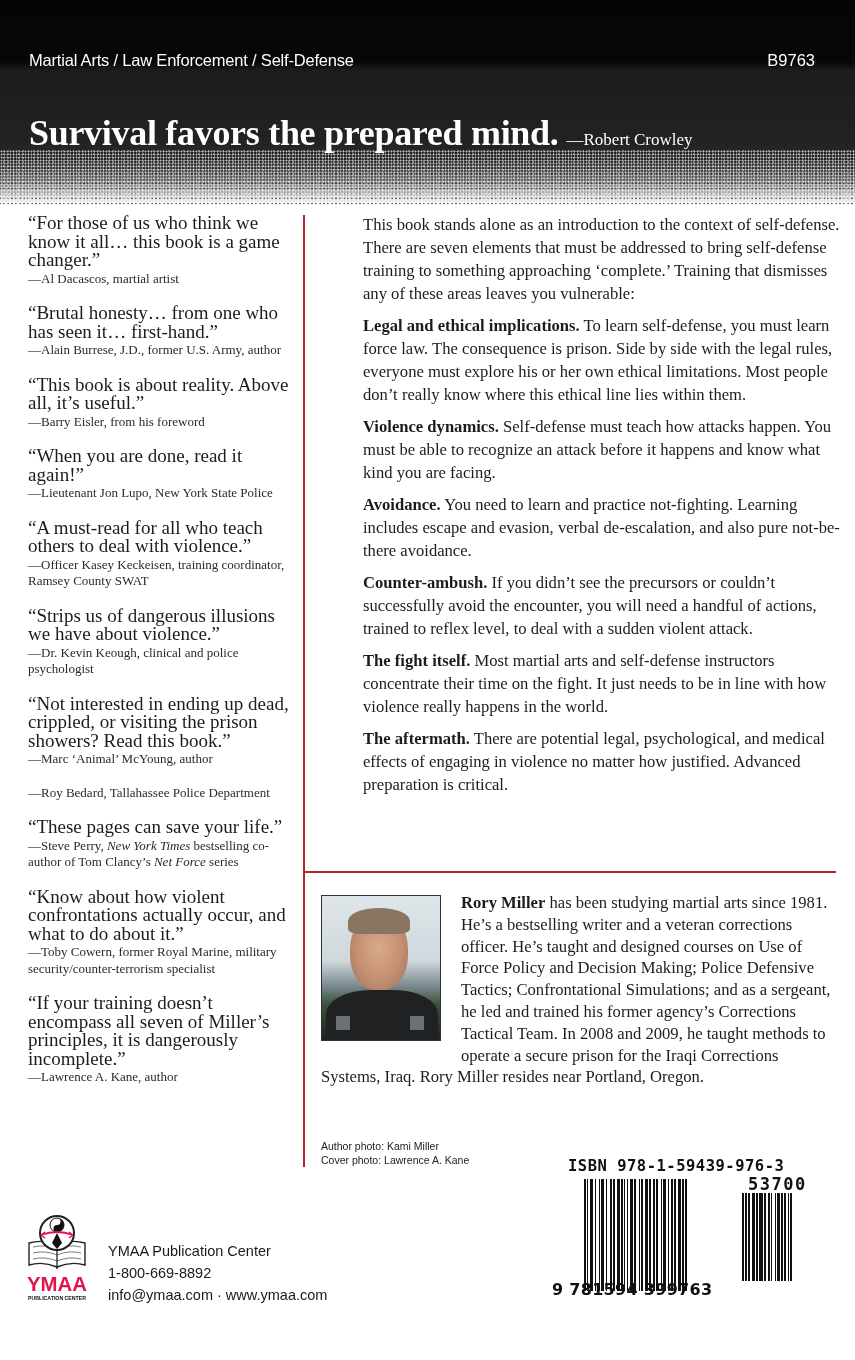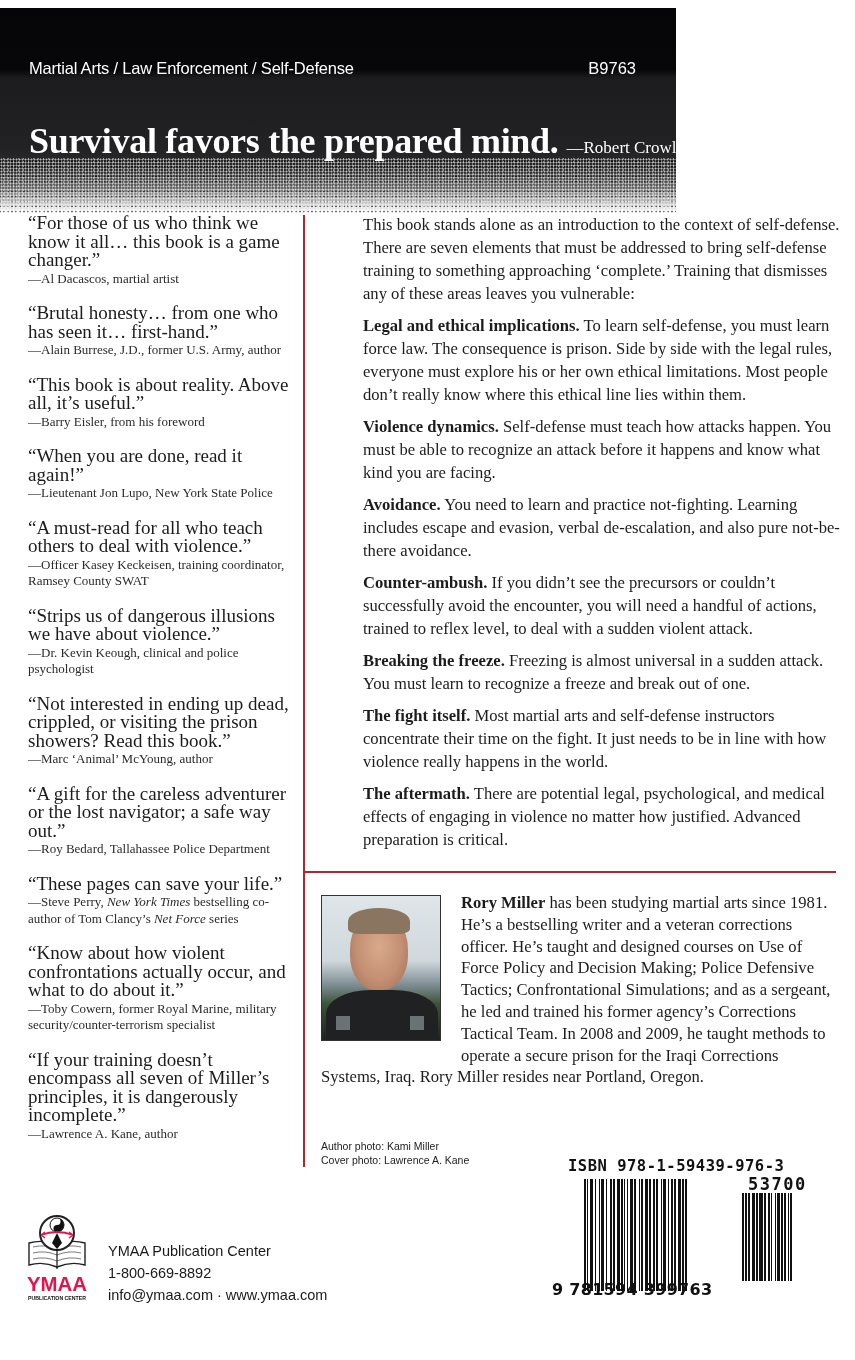--- a/index.html
+++ b/index.html
@@ -1,24 +1,23 @@
 <!DOCTYPE html>
 <html><head>
 <meta charset="utf-8">
 <style>
   * { box-sizing: border-box; margin: 0; padding: 0; }
   html, body { width: 855px; height: 1360px; background: #ffffff; overflow: hidden; }
   body { position: relative; font-family: "Liberation Serif", "DejaVu Serif", serif; color: #1a1a1a; }
 
   
   .header {
-    position: absolute; left: 0; top: 0; width: 676px; height: 205px;
+    position: absolute; left: 0; top: 0; width: 855px; height: 205px;
     background: linear-gradient(to bottom, #050508 0px, #07070a 62px, #1c1c1e 70px, #222224 140px, #2a2a2a 160px, #6a6a6a 180px, #c8c8c8 195px, #ffffff 205px);
     overflow: hidden;
-    margin-top: 8px;
   }
   .header .speckle {
     position: absolute; left: 0; right: 0; top: 150px; height: 55px;
     background-image:
       radial-gradient(circle, rgba(255,255,255,0.85) 0.8px, transparent 1.2px),
       radial-gradient(circle, rgba(255,255,255,0.6) 0.7px, transparent 1.1px),
       radial-gradient(circle, rgba(0,0,0,0.7) 0.8px, transparent 1.2px);
     background-size: 3px 3px, 5px 4px, 4px 5px;
     background-position: 0 0, 1px 2px, 2px 1px;
     opacity: 0.8;
@@ -160,21 +159,20 @@
   </div>
   <div class="blurb">
     <div class="q">“Strips us of dangerous illusions we have about violence.”</div>
     <div class="by">—Dr. Kevin Keough, clinical and police psychologist</div>
   </div>
   <div class="blurb">
     <div class="q">“Not interested in ending up dead, crippled, or visiting the prison showers? Read this book.”</div>
     <div class="by">—Marc ‘Animal’ McYoung, author</div>
   </div>
   <div class="blurb">
-    <div class="q">“A gift for the careless adventurer or the lost navigator; a safe way out.”</div>
     <div class="by">—Roy Bedard, Tallahassee Police Department</div>
   </div>
   <div class="blurb">
     <div class="q">“These pages can save your life.”</div>
     <div class="by"><span>—Steve Perry, </span><i>New York Times</i><span> bestselling co-author of Tom Clancy’s </span><i>Net Force</i><span> series</span></div>
   </div>
   <div class="blurb">
     <div class="q">“Know about how violent confrontations actually occur, and what to do about it.”</div>
     <div class="by">—Toby Cowern, former Royal Marine, military security/counter-terrorism specialist</div>
   </div>
@@ -183,21 +181,20 @@
     <div class="by">—Lawrence A. Kane, author</div>
   </div>
 </div>
 
 <div class="desc">
   <p>This book stands alone as an introduction to the context of self-defense. There are seven elements that must be addressed to bring self-defense training to something approaching ‘complete.’ Training that dismisses any of these areas leaves you vulnerable:</p>
   <p><b>Legal and ethical implications.</b><span> To learn self-defense, you must learn force law. The consequence is prison. Side by side with the legal rules, everyone must explore his or her own ethical limitations. Most people don’t really know where this ethical line lies within them.</span></p>
   <p><b>Violence dynamics.</b><span> Self-defense must teach how attacks happen. You must be able to recognize an attack before it happens and know what kind you are facing.</span></p>
   <p><b>Avoidance.</b><span> You need to learn and practice not-fighting. Learning includes escape and evasion, verbal de-escalation, and also pure not-be-there avoidance.</span></p>
   <p><b>Counter-ambush.</b><span> If you didn’t see the precursors or couldn’t successfully avoid the encounter, you will need a handful of actions, trained to reflex level, to deal with a sudden violent attack.</span></p>
-  <p><b>Breaking the freeze.</b><span> Freezing is almost universal in a sudden attack. You must learn to recognize a freeze and break out of one.</span></p>
   <p><b>The fight itself.</b><span> Most martial arts and self-defense instructors concentrate their time on the fight. It just needs to be in line with how violence really happens in the world.</span></p>
   <p><b>The aftermath.</b><span> There are potential legal, psychological, and medical effects of engaging in violence no matter how justified. Advanced preparation is critical.</span></p>
 </div>
 
 <div class="bio">
   <div class="photo" title="Author photo">
     <div class="body"></div>
     <div class="patch1"></div>
     <div class="patch2"></div>
     <div class="head"></div>

